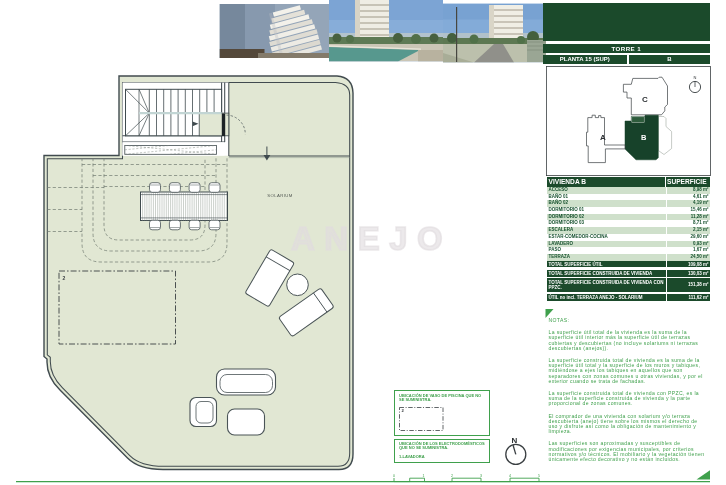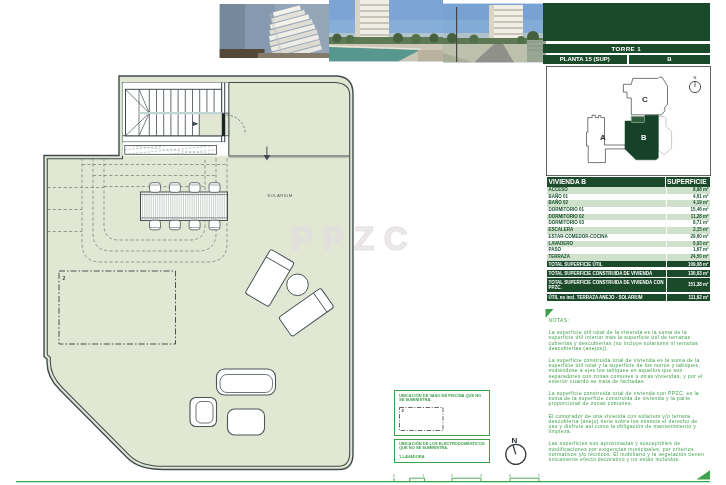--- a/index.html
+++ b/index.html
@@ -227,21 +227,21 @@
   <circle cx="515.8" cy="454.4" r="10" fill="none" stroke="#3a3f42" stroke-width="1.3"></circle>
   <path d="M 515.8,454.4 L 513,445" stroke="#3a3f42" stroke-width="1.3" fill="none"></path>
   <text x="514.5" y="442.8" font-size="8" font-weight="bold" fill="#2c3033" text-anchor="middle">N</text>
   </g>
 
   <g>
   <polygon points="696.5,479.4 710,470.3 710,479.4" fill="#3fa04c"></polygon>
   </g>
 </svg>
 
-<div class="abs" style="left:291px;top:220px;font-size:33px;font-weight:bold;letter-spacing:9.5px;color:rgba(225,219,222,0.62);-webkit-text-stroke:1.6px rgba(225,219,222,0.62);">PPZC</div>
+<div class="abs" style="left:291px;top:220px;font-size:33px;font-weight:bold;letter-spacing:9.5px;color:rgba(225,219,222,0.62);-webkit-text-stroke:1.6px rgba(225,219,222,0.62);">ANEJO</div>
 
 <div class="abs" style="left:542.5px;top:2.5px;width:167.5px;height:38.5px;background:#1b4a2b;"></div>
 
 <div class="abs" style="left:542.5px;top:44px;width:167.5px;height:8.5px;background:#1b4a2b;color:#fff;
      font-size:6.2px;font-weight:bold;text-align:center;line-height:9px;letter-spacing:0.4px;">TORRE 1</div>
 
 <div class="abs" style="left:542.5px;top:55px;width:84.5px;height:9px;background:#1b4a2b;color:#fff;
      font-size:6px;font-weight:bold;text-align:center;line-height:9.5px;">PLANTA 15 (SUP)</div>
 
 <div class="abs" style="left:629px;top:55px;width:81px;height:9px;background:#1b4a2b;color:#fff;

